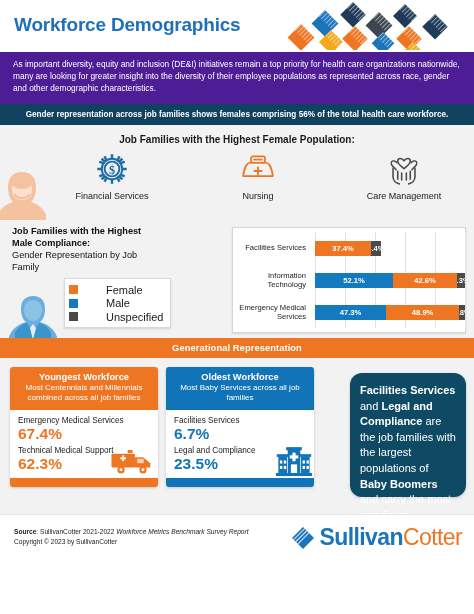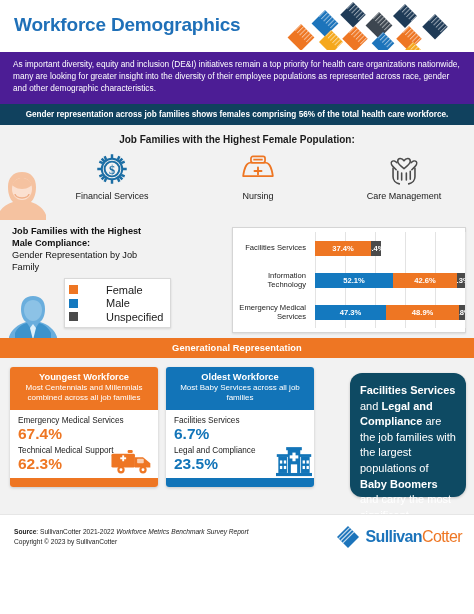--- a/index.html
+++ b/index.html
@@ -116,21 +116,21 @@
   }
   .note b{font-weight:bold;}
 
   
   .footer{position:relative;height:46px;background:#ffffff;border-top:1px solid #e6e6e6;}
   .src{position:absolute;left:14px;top:12px;font-size:6.6px;color:#222;line-height:1.5;}
   .src .b{font-weight:bold;}
   .src .i{font-style:italic;}
   .logo{position:absolute;right:12px;top:9px;display:flex;align-items:center;gap:4px;}
   .logo-mark{width:26px;height:26px;}
-  .logo-text{font-size:16px;font-weight:bold;letter-spacing:-0.6px;}
+  .logo-text{font-size:23px;font-weight:bold;letter-spacing:-0.6px;}
   .logo-text .s1{color:#1c74bb;}
   .logo-text .s2{color:#ee7623;font-weight:normal;}
   .divider{height:6px;background:#f2f2f2;}
 </style>
 </head>
 <body>
 
 <div class="page">
 
   <div class="header">

